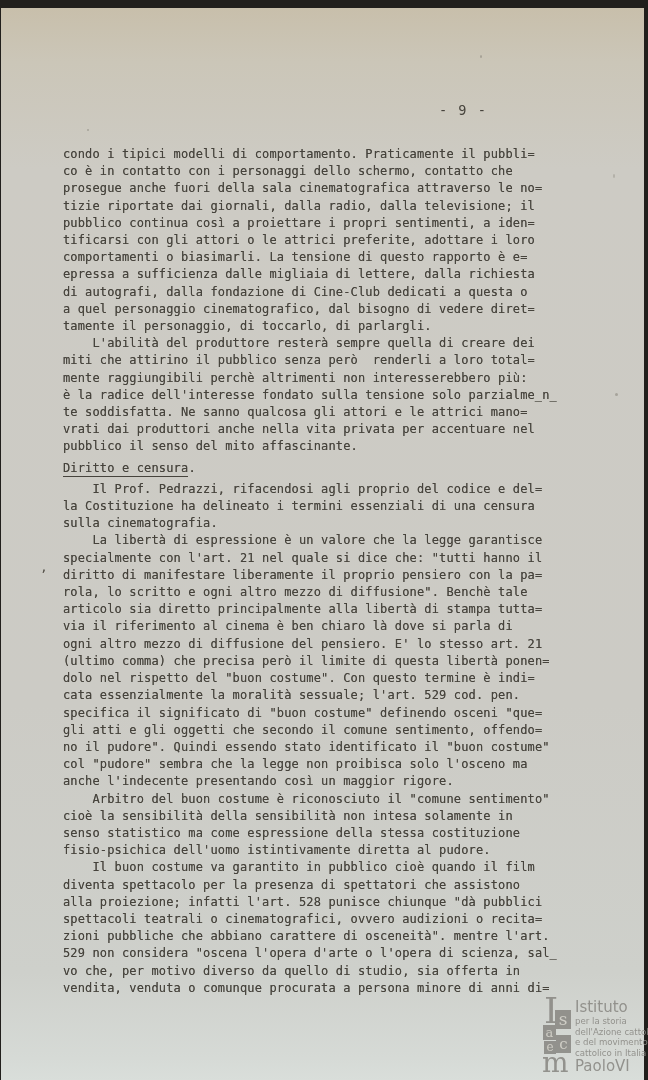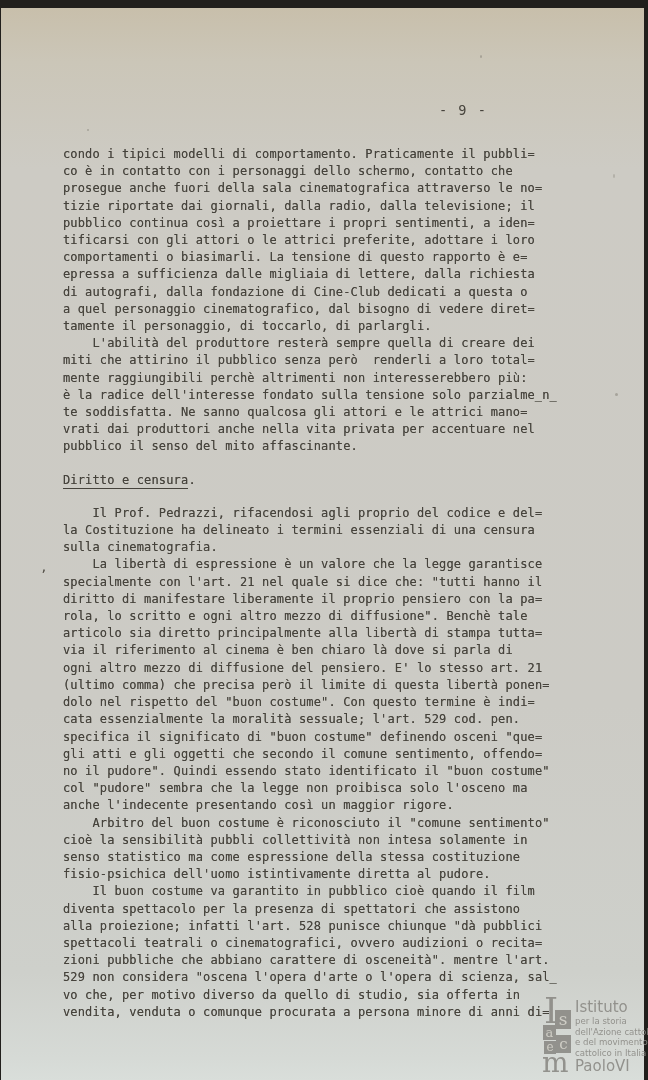--- a/index.html
+++ b/index.html
@@ -34,21 +34,21 @@
     position:absolute;
     left:62px;top:138px;
     width:545px;
     color:#46433c;
     font-size:12px;
     line-height:17.2px;
     letter-spacing:0.15px;
     text-shadow:0 0 0.5px rgba(70,67,60,0.65);
   }
   .para{white-space:pre;margin:0;}
-  .heading{margin:16px 0;white-space:pre;}
+  .heading{margin:4px 0;white-space:pre;}
   .heading .u{
     border-bottom:1.4px solid #46433c;
     padding-bottom:1px;
   }
   .margin-mark{
     position:absolute;
     left:39px;top:551px;
     color:#55524a;
     font-size:13px;
   }
@@ -142,21 +142,21 @@
 ogni altro mezzo di diffusione del pensiero. E' lo stesso art. 21
 (ultimo comma) che precisa però il limite di questa libertà ponen=
 dolo nel rispetto del "buon costume". Con questo termine è indi=
 cata essenzialmente la moralità sessuale; l'art. 529 cod. pen.
 specifica il significato di "buon costume" definendo osceni "que=
 gli atti e gli oggetti che secondo il comune sentimento, offendo=
 no il pudore". Quindi essendo stato identificato il "buon costume"
 col "pudore" sembra che la legge non proibisca solo l'osceno ma
 anche l'indecente presentando così un maggior rigore.</div>
     <div class="para">    Arbitro del buon costume è riconosciuto il "comune sentimento"
-cioè la sensibilità pubbli collettività non intesa solamente in
+cioè la sensibilità della sensibilità non intesa solamente in
 senso statistico ma come espressione della stessa costituzione
 fisio-psichica dell'uomo istintivamente diretta al pudore.</div>
     <div class="para">    Il buon costume va garantito in pubblico cioè quando il film
 diventa spettacolo per la presenza di spettatori che assistono
 alla proiezione; infatti l'art. 528 punisce chiunque "dà pubblici
 spettacoli teatrali o cinematografici, ovvero audizioni o recita=
 zioni pubbliche che abbiano carattere di osceneità". mentre l'art.
 529 non considera "oscena l'opera d'arte o l'opera di scienza, sal̲
 vo che, per motivo diverso da quello di studio, sia offerta in
 vendita, venduta o comunque procurata a persona minore di anni di=</div>

